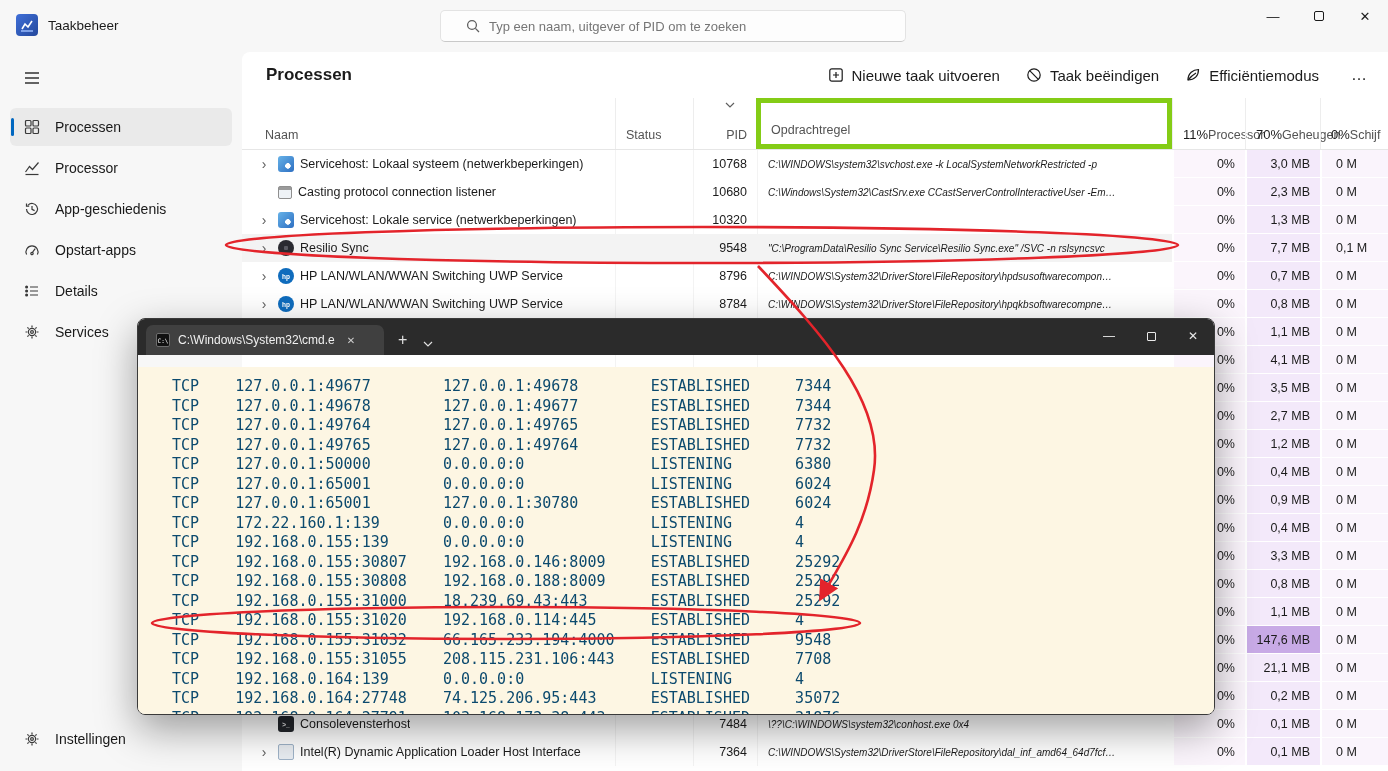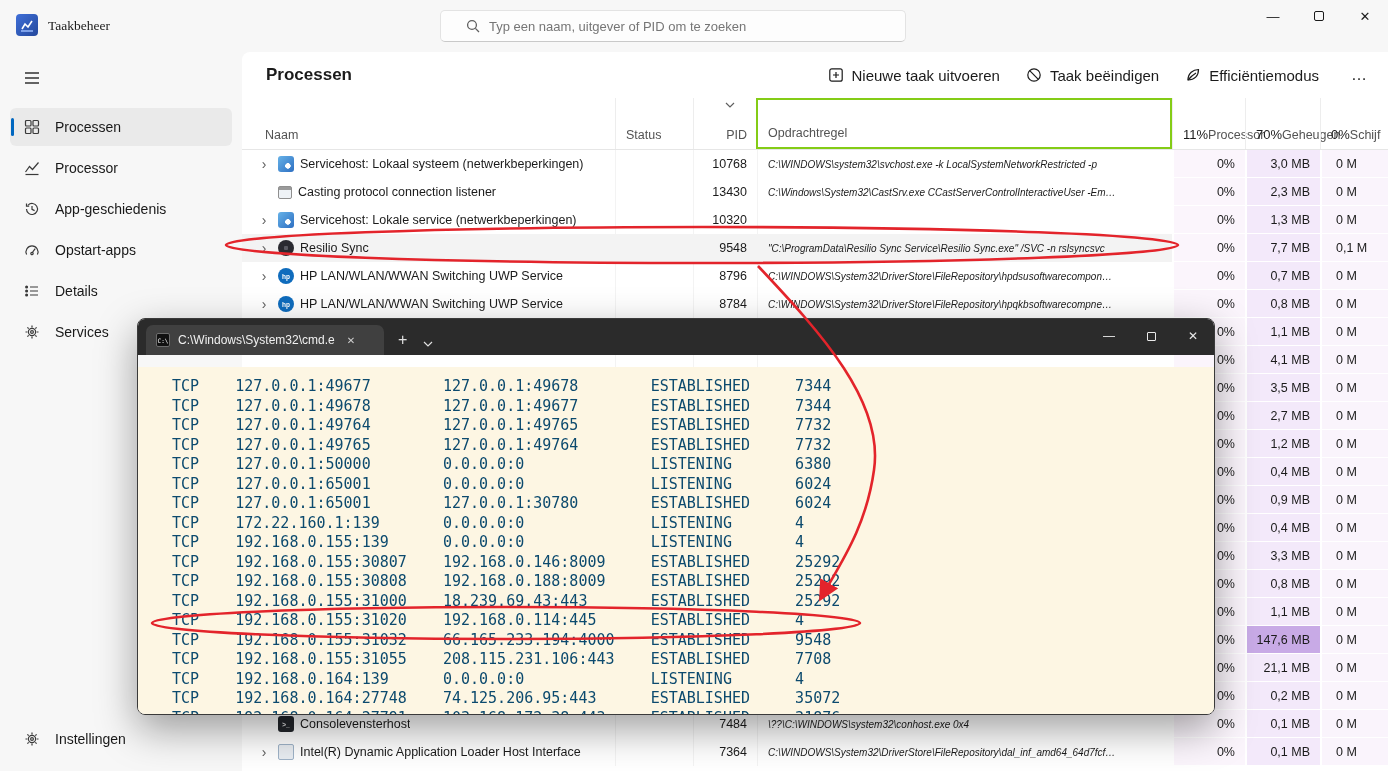--- a/index.html
+++ b/index.html
@@ -4,21 +4,21 @@
 <style>
   * { margin:0; padding:0; box-sizing:border-box; }
   html,body { width:1388px; height:771px; overflow:hidden; }
   body { font-family:"Liberation Sans","DejaVu Sans",sans-serif; background:#f7f7f7; position:relative; color:#1b1b1b; }
 
   
   .titlebar { position:absolute; top:0; left:0; width:1388px; height:52px; background:#f7f7f7; }
   .app-icon { position:absolute; left:16px; top:14px; width:22px; height:22px; border-radius:4px;
               background:linear-gradient(135deg,#3f6fd8,#24489c); display:flex; align-items:center; justify-content:center; }
   .app-icon svg { display:block; }
-  .app-title { position:absolute; left:48px; top:18px; font-size:13.5px; color:#1b1b1b;font-family:Liberation Serif, serif; }
+  .app-title { position:absolute; left:48px; top:18px; font-size:13.5px; color:#1b1b1b; }
   .searchbox { position:absolute; left:440px; top:10px; width:466px; height:32px; background:#fdfdfd;
                border:1px solid #e3e3e3; border-bottom:1px solid #c9c9c9; border-radius:5px;
                display:flex; align-items:center; padding:0 25px; gap:9px; }
   .searchbox input { border:none; outline:none; background:transparent; flex:1; font-size:13px;
                      font-family:"Liberation Sans",sans-serif; color:#1b1b1b; }
   .searchbox input::placeholder { color:#767676; }
   .win-controls { position:absolute; right:0; top:0; display:flex; }
   .win-btn { width:46px; height:32px; display:flex; align-items:center; justify-content:center;
              font-size:13px; color:#1a1a1a; cursor:default; }
   .win-btn .sq { width:10px; height:10px; border:1.2px solid #1a1a1a; border-radius:2px; }
@@ -45,21 +45,21 @@
   .more-btn { font-size:16px; letter-spacing:1px; padding:0 6px; color:#1b1b1b; }
 
   
   .grid-cols { display:grid; grid-template-columns:373px 78px 64px 415px 73px 75px 68px; }
   .thead { position:absolute; left:0; top:46px; width:1146px; height:52px; border-bottom:1px solid #e6e6e6; }
   .th { display:flex; align-items:flex-end; padding:0 10px 7px 10px; font-size:12.5px; color:#535353;
         border-left:1px solid #ededed; position:relative; }
   .th:first-child { border-left:none; padding-left:23px; }
   .th-pid { justify-content:flex-end; }
   .th-pid .sort { position:absolute; top:4px; right:22px; }
-  .th-cmd { border:2px solid #84cc16; background:#fff; margin-left:-1px; }
+  .th-cmd { border:5px solid #84cc16; background:#fff; margin-left:-1px; }
   .th-num { flex-direction:row; align-items:flex-end; justify-content:space-between; padding-top:8px; }
   .th-num .pct { font-size:13px; color:#1b1b1b; }
   .th-num .lbl { font-size:12.5px; color:#535353; }
 
   .tbody { position:absolute; left:0; top:98px; width:1146px; height:621px; background:#fff; }
   .prow { display:grid; grid-template-columns:373px 78px 64px 415px 73px 75px 68px; height:28px; }
   .prow.sel { background:#f3f3f3; }
   .cell { display:flex; align-items:center; font-size:12.5px; overflow:hidden; white-space:nowrap; }
   .c-name { padding-left:14px; gap:6px; }
   .chev { width:16px; text-align:center; color:#5c5c5c; font-size:14px; flex:none; line-height:1; }
@@ -277,21 +277,21 @@
         <span class="cell c-mem heat">3,0 MB</span>
         <span class="cell c-disk heat">0 M</span>
       </div>
       <div class="prow grid-cols">
         <span class="cell c-name">
           <span class="chev"></span>
           <span class="picon window"></span>
           <span class="pname">Casting protocol connection listener</span>
         </span>
         <span class="cell c-status"></span>
-        <span class="cell c-pid">13430</span>
+        <span class="cell c-pid">10680</span>
         <span class="cell c-cmd">C:\Windows\System32\CastSrv.exe CCastServerControlInteractiveUser -Em…</span>
         <span class="cell c-cpu heat">0%</span>
         <span class="cell c-mem heat">2,3 MB</span>
         <span class="cell c-disk heat">0 M</span>
       </div>
       <div class="prow grid-cols">
         <span class="cell c-name">
           <span class="chev">›</span>
           <span class="picon servicehost"></span>
           <span class="pname">Servicehost: Lokale service (netwerkbeperkingen)</span>

